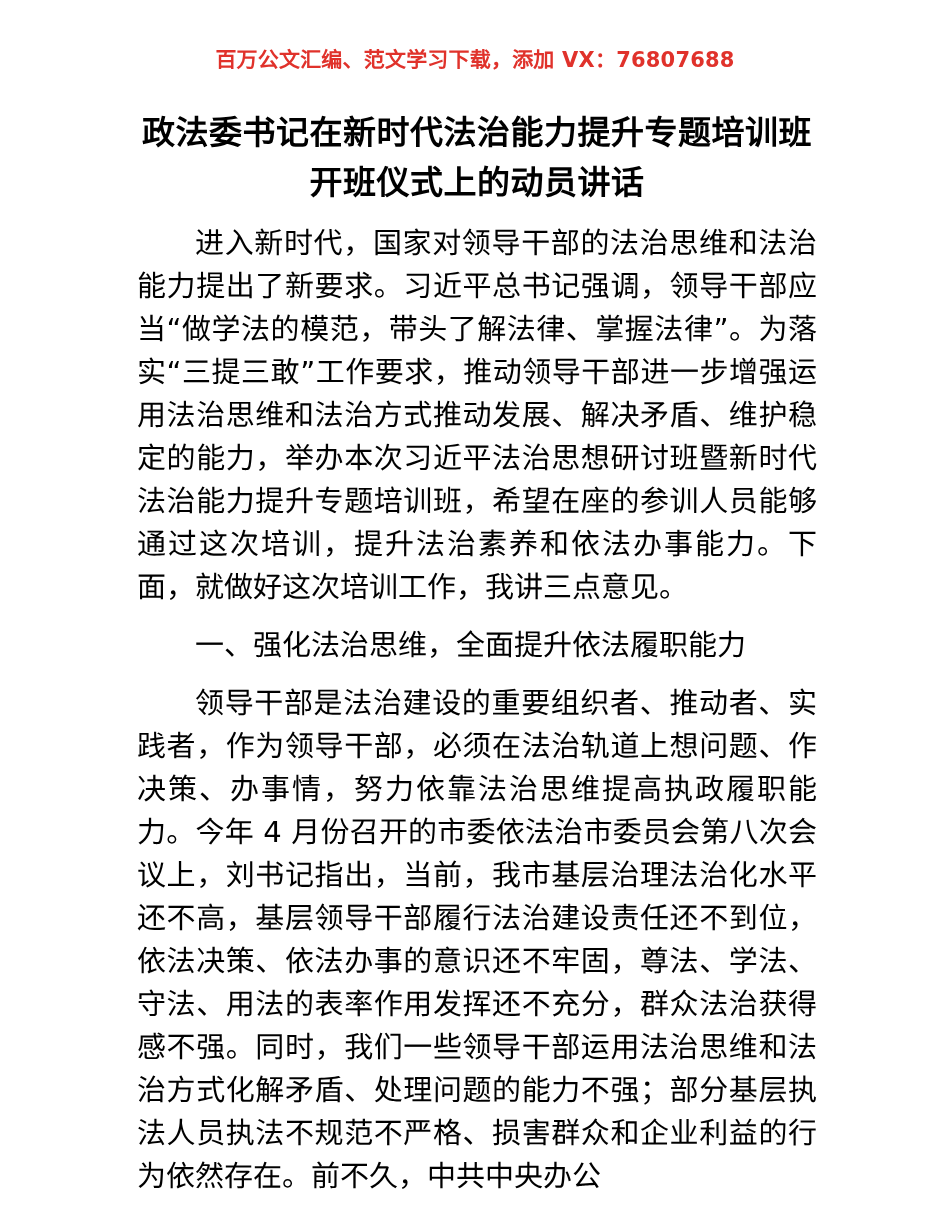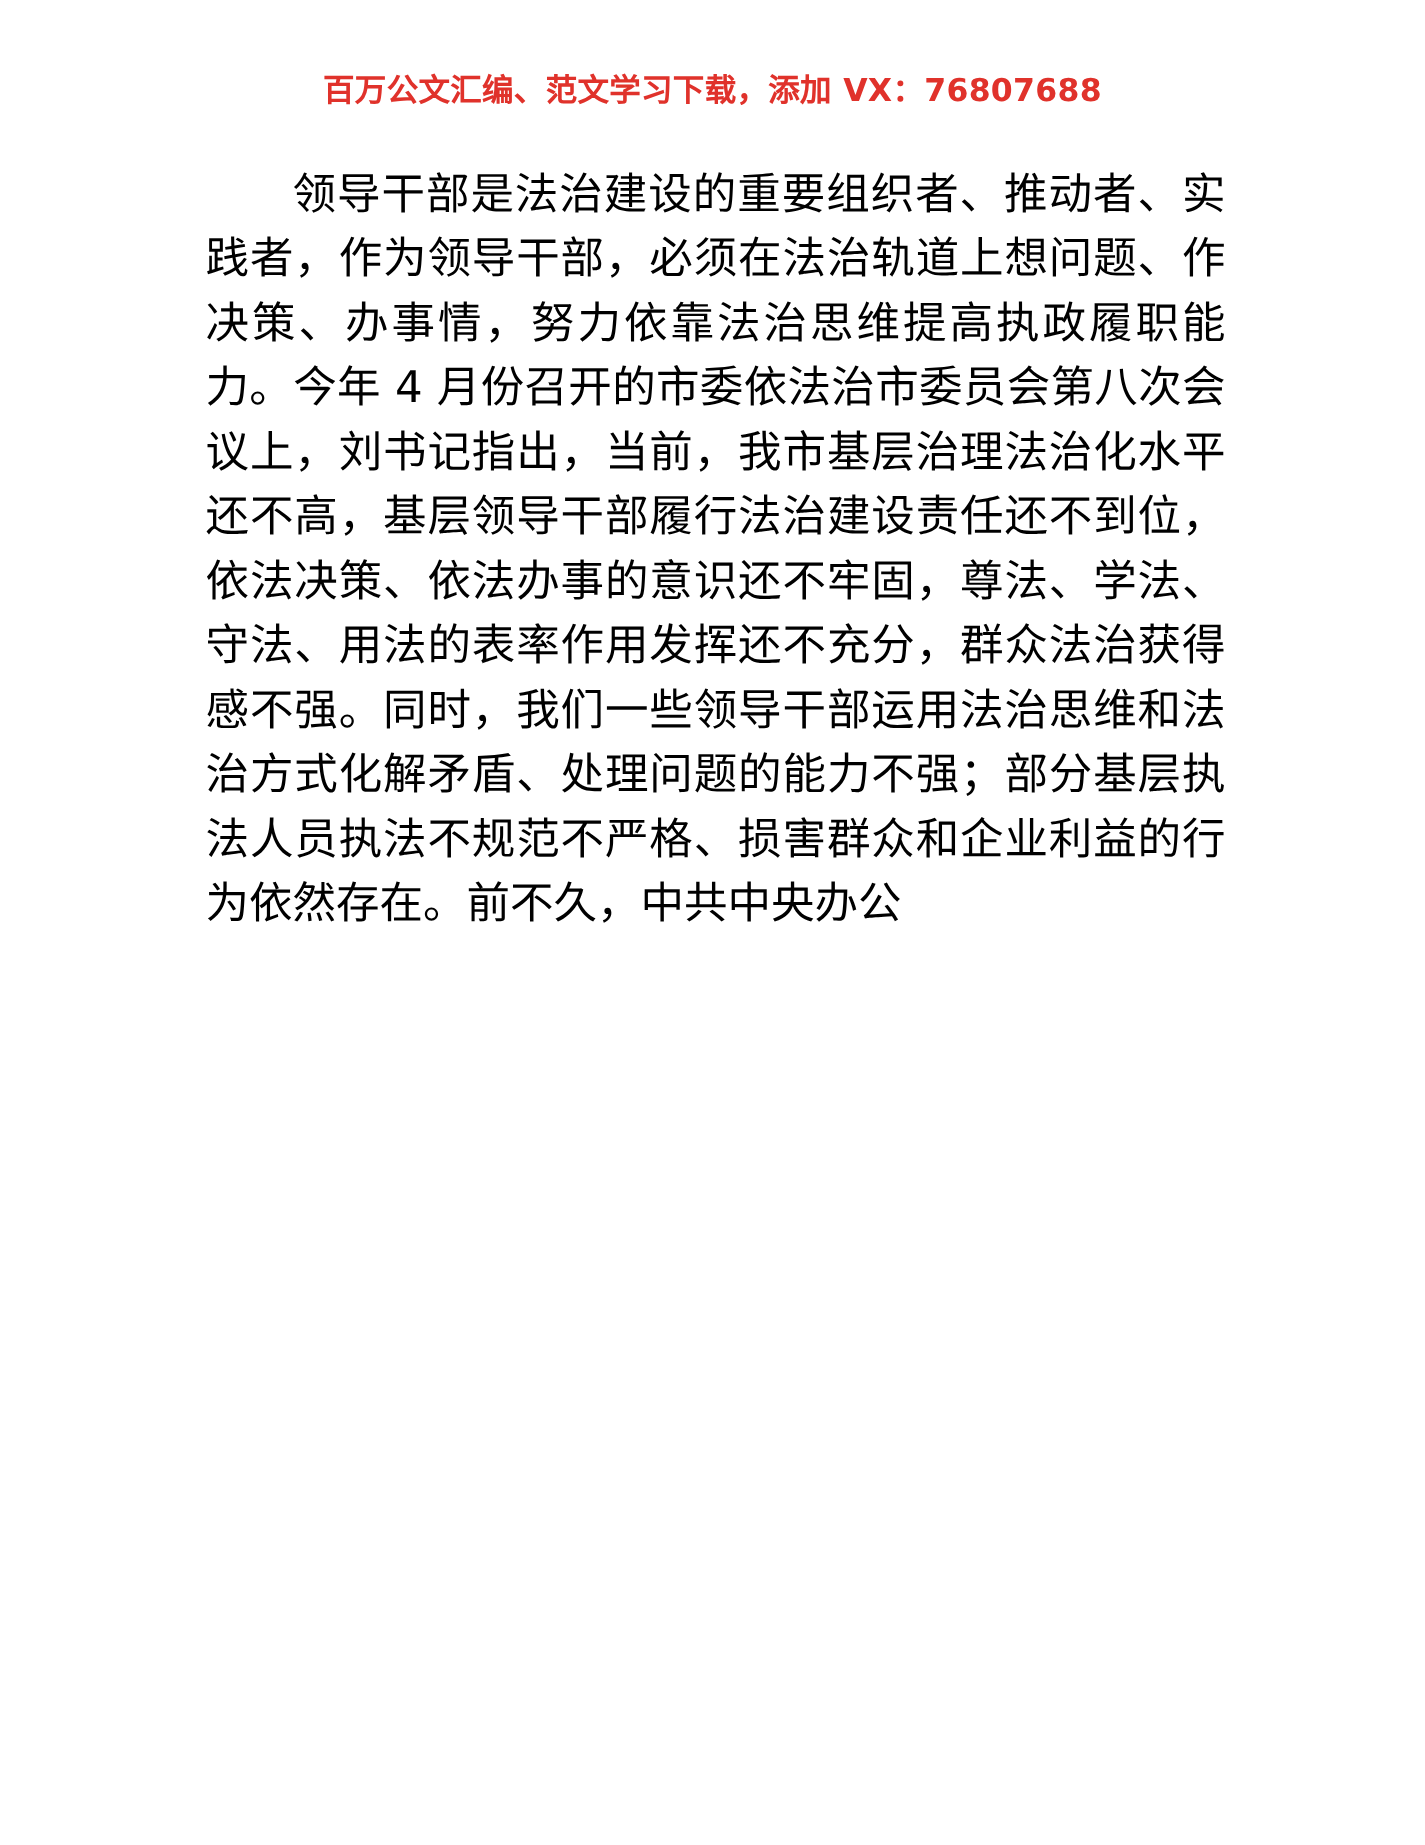--- a/index.html
+++ b/index.html
@@ -78,21 +78,24 @@
 </style>
 </head>
 <body>
 
 <div class="page">
 
   <div class="promo-banner" style="color: rgb(224, 50, 43);">百万公文汇编、范文学习下载，添加 VX：76807688</div>
 
   <div class="doc">
 
+    <h1 class="doc-title">政法委书记在新时代法治能力提升专题培训班开班仪式上的动员讲话</h1>
 
 
+    <p class="para">进入新时代，国家对领导干部的法治思维和法治能力提出了新要求。习近平总书记强调，领导干部应当“做学法的模范，带头了解法律、掌握法律”。为落实“三提三敢”工作要求，推动领导干部进一步增强运用法治思维和法治方式推动发展、解决矛盾、维护稳定的能力，举办本次习近平法治思想研讨班暨新时代法治能力提升专题培训班，希望在座的参训人员能够通过这次培训，提升法治素养和依法办事能力。下面，就做好这次培训工作，我讲三点意见。</p>
 
+    <p class="para heading">一、强化法治思维，全面提升依法履职能力</p>
 
     <p class="para">领导干部是法治建设的重要组织者、推动者、实践者，作为领导干部，必须在法治轨道上想问题、作决策、办事情，努力依靠法治思维提高执政履职能力。今年 4 月份召开的市委依法治市委员会第八次会议上，刘书记指出，当前，我市基层治理法治化水平还不高，基层领导干部履行法治建设责任还不到位，依法决策、依法办事的意识还不牢固，尊法、学法、守法、用法的表率作用发挥还不充分，群众法治获得感不强。同时，我们一些领导干部运用法治思维和法治方式化解矛盾、处理问题的能力不强；部分基层执法人员执法不规范不严格、损害群众和企业利益的行为依然存在。前不久，中共中央办公</p>
 
   </div>
 
 </div>
 
 </body></html>

